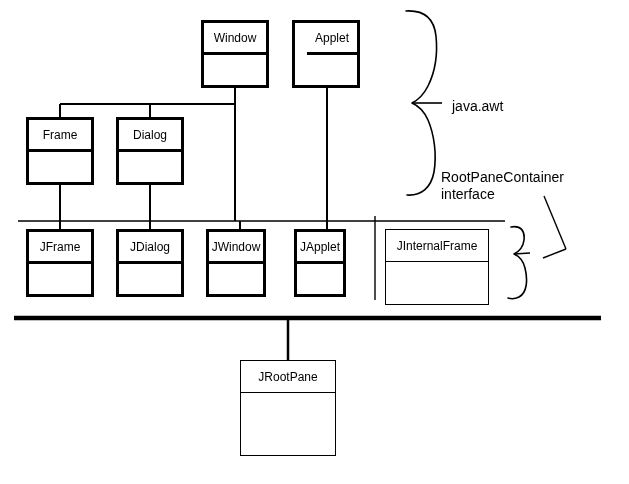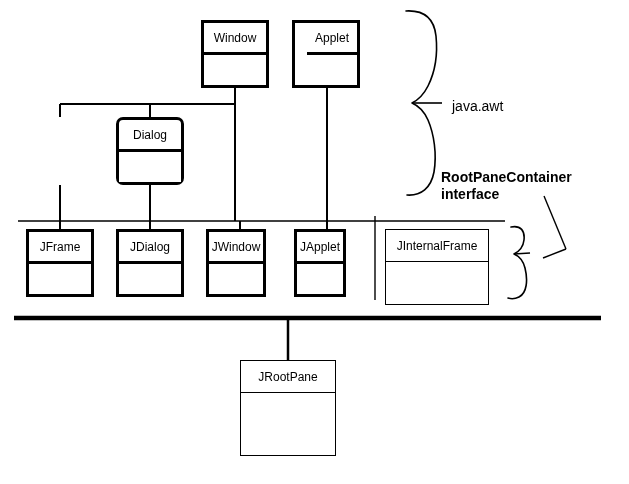--- a/index.html
+++ b/index.html
@@ -55,21 +55,21 @@
     background: #ffffff;
   }
   .note-label {
     position: absolute;
     font-size: 14px;
     color: #000000;
     white-space: nowrap;
     line-height: 1.15;
   }
   .note-label.bold {
-    font-weight: bold;
+    font-weight: normal;
   }
   .conn-marker {
     position: absolute;
     box-sizing: border-box;
     border: 1px solid #000000;
     background: #ffffff;
   }
 </style>
 </head>
 <body>
@@ -126,22 +126,26 @@
   <div class="uml-box" style="left:201px; top:20px; width:68px; height:68px;">
     <div class="title-cell">Window</div>
     <div class="body-cell" style="height:30px;"></div>
   </div>
 
   <div class="uml-box" style="left:292px; top:20px; width:68px; height:68px;padding-left:12px;">
     <div class="title-cell">Applet</div>
     <div class="body-cell" style="height:30px;"></div>
   </div>
 
+  <div class="uml-box" style="left:26px; top:117px; width:68px; height:68px;">
+    <div class="title-cell">Frame</div>
+    <div class="body-cell" style="height:30px;"></div>
+  </div>
 
-  <div class="uml-box" style="left:116px; top:117px; width:68px; height:68px;border-radius:7px;">
+  <div class="uml-box" style="left:116px; top:117px; width:68px; height:68px;">
     <div class="title-cell">Dialog</div>
     <div class="body-cell" style="height:30px;"></div>
   </div>
 
   <div class="uml-box" style="left:26px; top:229px; width:68px; height:68px;">
     <div class="title-cell">JFrame</div>
     <div class="body-cell" style="height:30px;"></div>
   </div>
 
   <div class="uml-box" style="left:116px; top:229px; width:68px; height:68px;">

